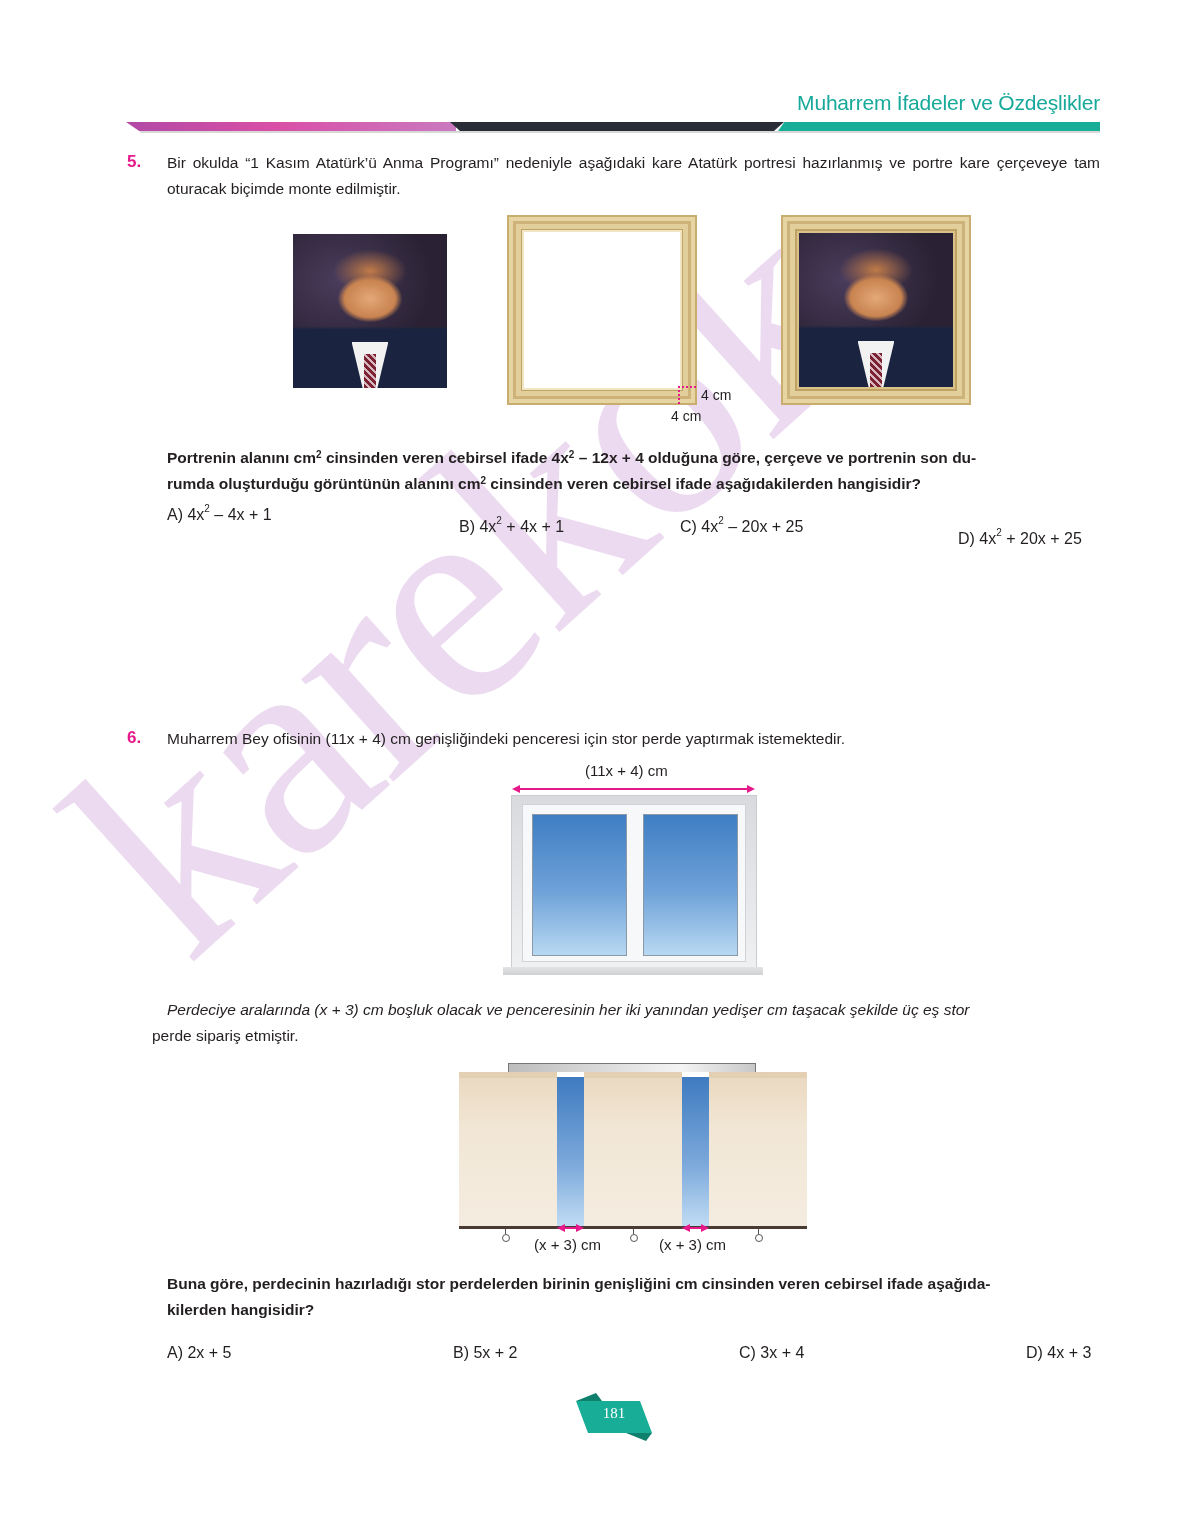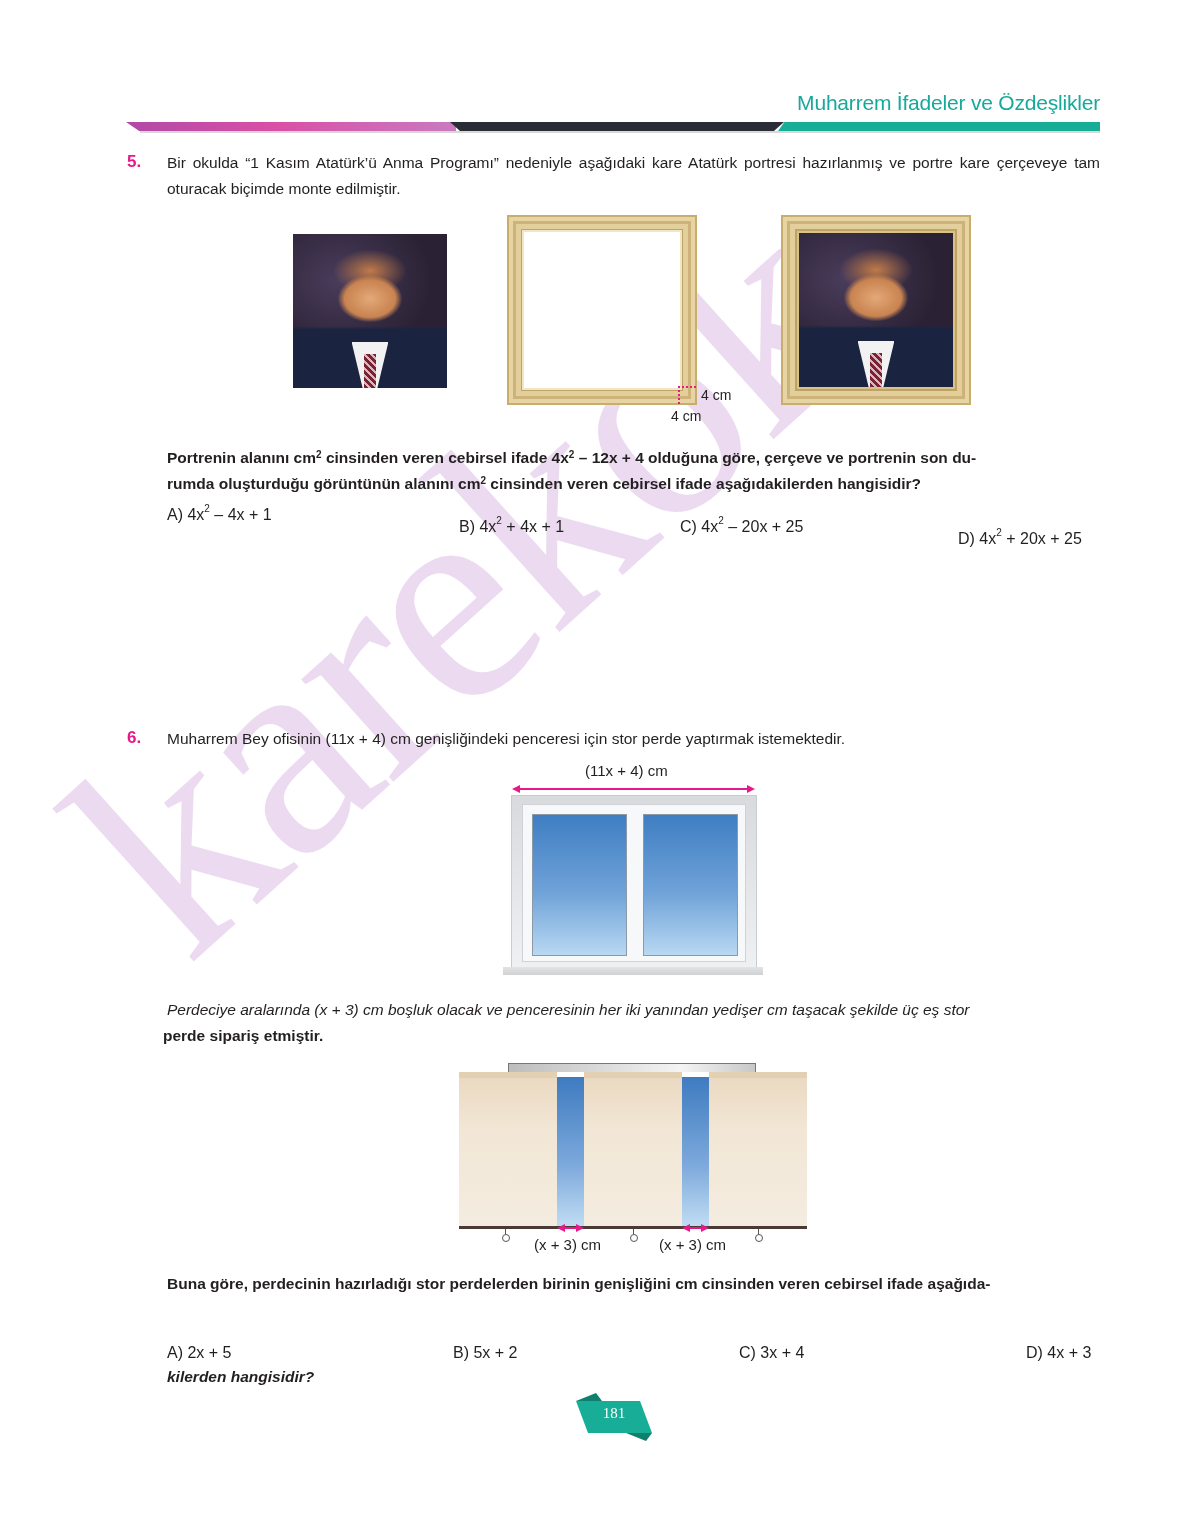--- a/index.html
+++ b/index.html
@@ -115,21 +115,21 @@
 
 <div class="abs win-frame" style="left:511px;top:795px;width:244px;height:172px;">
   <div class="abs win-sash" style="left:10px;top:8px;width:222px;height:156px;">
     <div class="abs glass" style="left:9px;top:9px;width:93px;height:140px;"></div>
     <div class="abs glass" style="left:120px;top:9px;width:93px;height:140px;"></div>
   </div>
 </div>
 <div class="abs sill" style="left:503px;top:967px;width:260px;height:8px;"></div>
 
 <div class="abs para" style="left:167px;top:997px;width:933px;font-style:italic;">Perdeciye aralarında (x + 3) cm boşluk olacak ve penceresinin her iki yanından yedişer cm taşacak şekilde üç eş stor</div>
-<div class="abs para" style="left:163px;top:1023px;width:933px;font-weight:bold;">perde sipariş etmiştir.</div>
+<div class="abs para" style="left:152px;top:1023px;width:933px;">perde sipariş etmiştir.</div>
 
 <div class="abs" style="left:457px;top:1060px;width:352px;height:175px;">
   <div class="abs rail" style="left:51px;top:3px;width:246px;height:8px;"></div>
 
   <div class="abs blind" style="left:2px;top:12px;width:98px;height:154px;">
       <div class="blind-top" style="height:6px;"></div>
     </div>
   <div class="abs gap" style="left:100px;top:17px;width:27px;height:149px;"></div>
   <div class="abs blind" style="left:127px;top:12px;width:98px;height:154px;">
       <div class="blind-top" style="height:6px;"></div>
@@ -155,21 +155,21 @@
   <div class="abs ring" style="left:45px;top:174px;"></div>
   <div class="abs" style="left:176px;top:169px;width:1px;height:5px;background:#555;"></div>
   <div class="abs ring" style="left:173px;top:174px;"></div>
   <div class="abs" style="left:301px;top:169px;width:1px;height:5px;background:#555;"></div>
   <div class="abs ring" style="left:298px;top:174px;"></div>
 </div>
 <div class="abs" style="left:534px;top:1236px;font-size:15px;">(x + 3) cm</div>
 <div class="abs" style="left:659px;top:1236px;font-size:15px;">(x + 3) cm</div>
 
 <div class="abs para bold" style="left:167px;top:1271px;width:933px;">Buna göre, perdecinin hazırladığı stor perdelerden birinin genişliğini cm cinsinden veren cebirsel ifade aşağıda-</div>
-<div class="abs para bold" style="left:167px;top:1364px;width:933px;font-style:italic;">kilerden hangisidir?</div>
+<div class="abs para bold" style="left:167px;top:1297px;width:933px;">kilerden hangisidir?</div>
 
 <div class="abs opt" style="left:167px;top:1344px;">A) 2x + 5</div>
 <div class="abs opt" style="left:453px;top:1344px;">B) 5x + 2</div>
 <div class="abs opt" style="left:739px;top:1344px;">C) 3x + 4</div>
 <div class="abs opt" style="left:1026px;top:1344px;">D) 4x + 3</div>
 
 <div class="abs page-badge">
   <svg width="80" height="48" viewBox="0 0 80 48">
     <polygon points="2,8 22,0 28,8" fill="#0f7f6e"></polygon>
     <polygon points="52,40 78,40 72,48" fill="#0f7f6e"></polygon>

